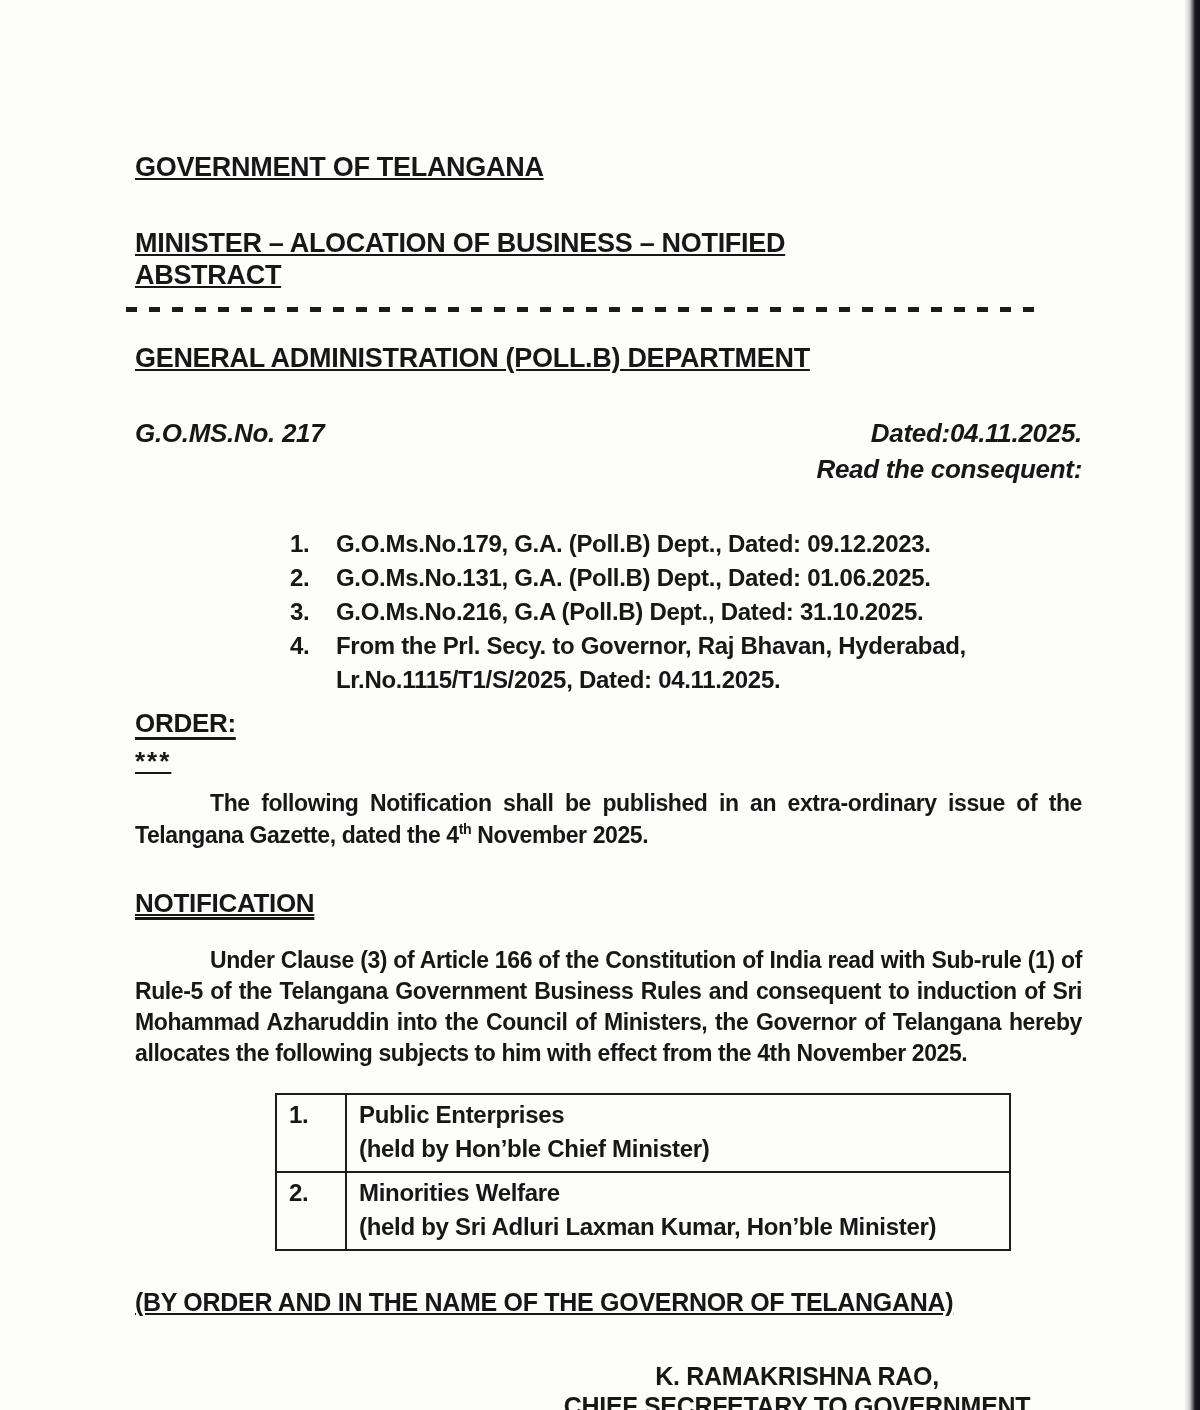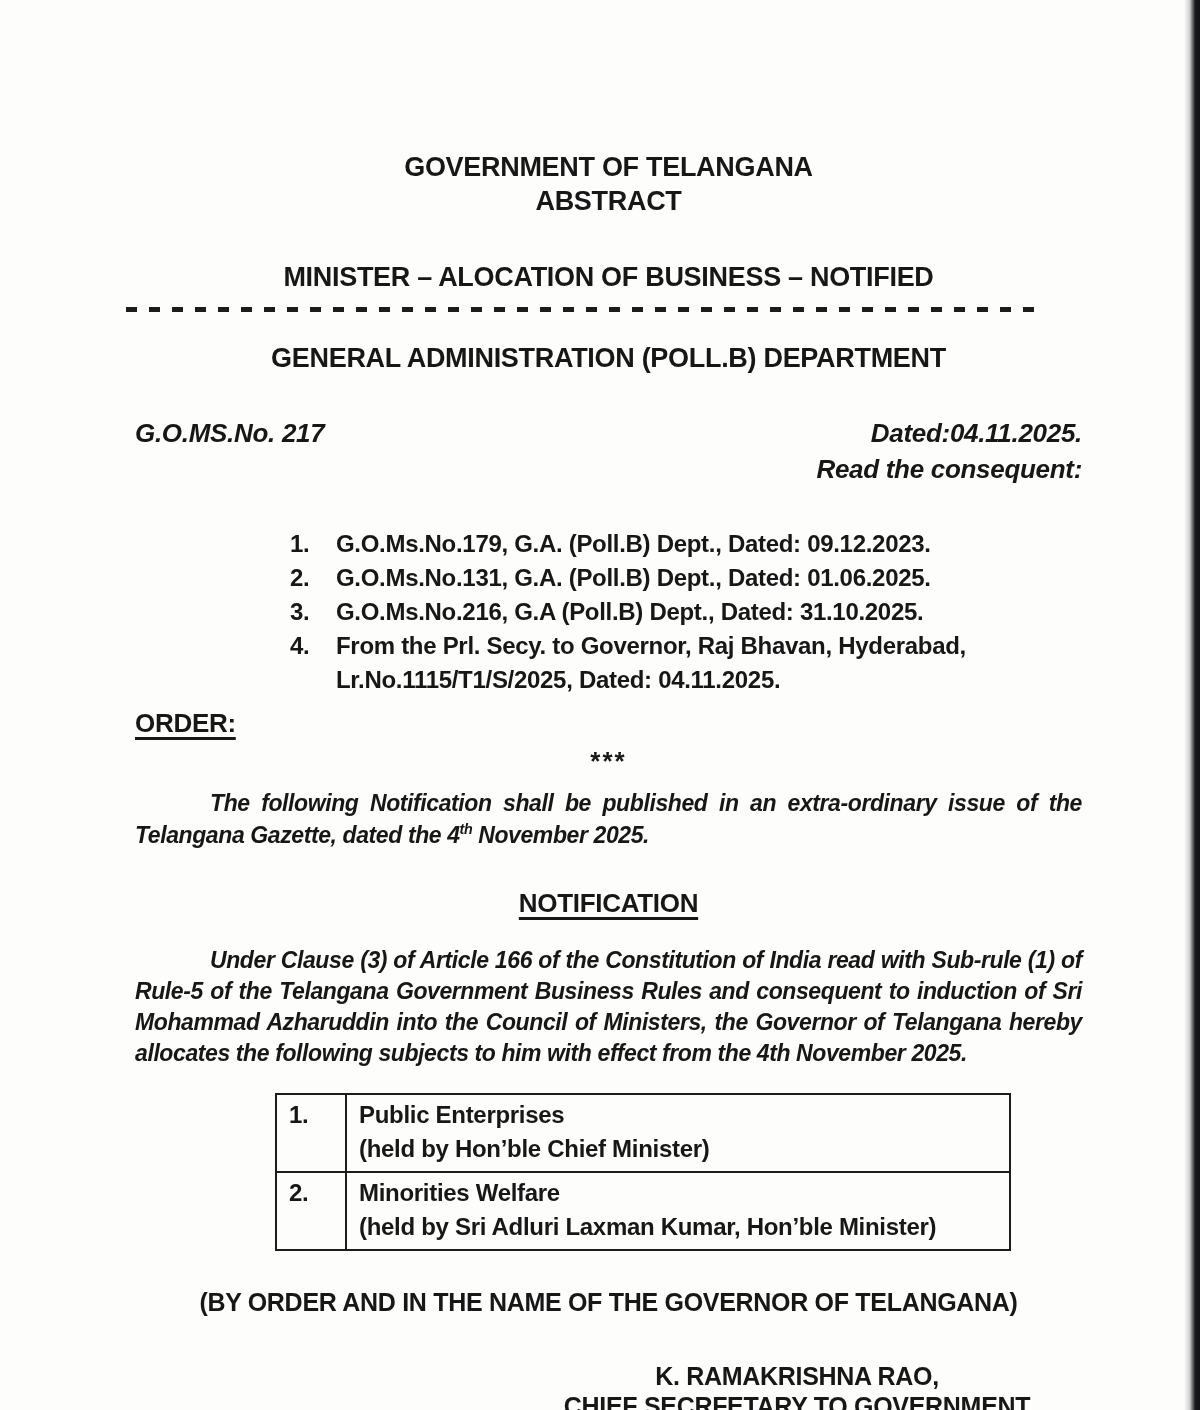--- a/index.html
+++ b/index.html
@@ -19,21 +19,21 @@
     background: linear-gradient(90deg, rgba(0,0,0,0) 0%, #cfcfcf 35%, #17171d 70%, #101016 100%);
   }
   .content {
     position: absolute;
     left: 135px; top: 0;
     width: 947px;
     padding-top: 150px;
     font-weight: 700;
     letter-spacing: -0.3px;
   }
-  .center { text-align: center; }
+  .center { text-align: left; text-decoration: underline; }
   .org-title { font-size: 27px; line-height: 34px; }
   .abstract-title { font-size: 27px; line-height: 34px; }
   .subject-line { font-size: 27px; line-height: 30px; margin-top: 44px; }
   .dashed-separator {
     margin-top: 15px;
     margin-left: -9px;
     width: 917px;
     height: 5px;
     background: repeating-linear-gradient(90deg, #1c1c1c 0 11px, rgba(0,0,0,0) 11px 23px);
   }
@@ -60,21 +60,20 @@
   }
   .stars { margin-top: 8px; font-size: 26px; line-height: 28px; letter-spacing: 2px; }
   .para {
     margin: 0;
     margin-top: 12px;
     font-size: 23px;
     line-height: 32px;
     text-align: justify;
     text-indent: 75px;
     letter-spacing: -0.4px;
-    font-style: italic;
   }
   .para sup { font-size: 0.62em; line-height: 0; }
   .notif-head { margin-top: 36px; font-size: 26px; line-height: 32px; }
   .para-2 { margin-top: 26px; line-height: 31px; }
   .subjects {
     margin-top: 24px;
     margin-left: 140px;
     width: 736px;
     border-collapse: collapse;
     font-size: 24px;
@@ -99,23 +98,23 @@
 </style>
 </head>
 <body>
 
 <div class="page">
   <div class="edge-shadow"></div>
 
   <div class="content">
 
     <div class="center org-title">GOVERNMENT OF TELANGANA</div>
+    <div class="center subject-line">MINISTER – ALOCATION OF BUSINESS – NOTIFIED</div>
+
     <div class="center abstract-title">ABSTRACT</div>
-
-    <div class="center subject-line">MINISTER – ALOCATION OF BUSINESS – NOTIFIED</div>
     <div class="dashed-separator"></div>
     <div class="center dept-line">GENERAL ADMINISTRATION (POLL.B) DEPARTMENT</div>
 
     <div class="go-row">
       <div>G.O.MS.No. 217</div>
       <div class="dated-block">
         <div>Dated:04.11.2025.</div>
         <div>Read the consequent:</div>
       </div>
     </div>

